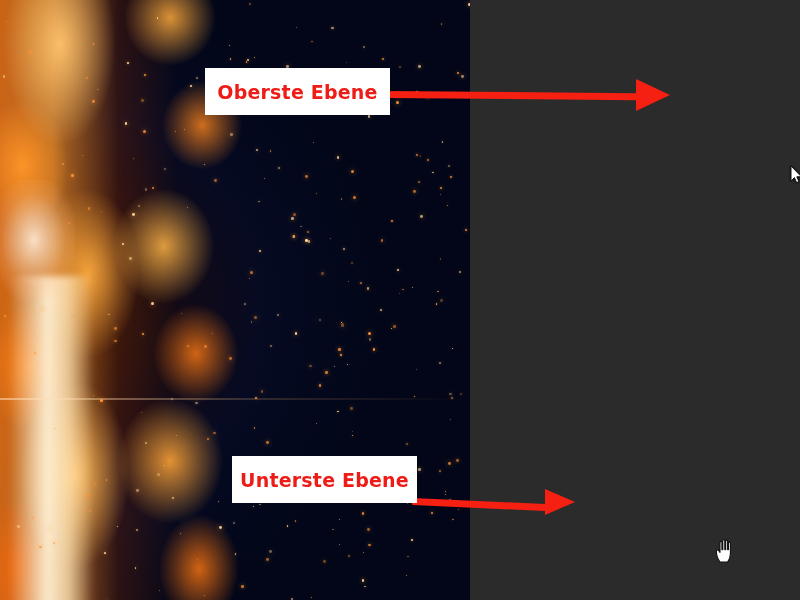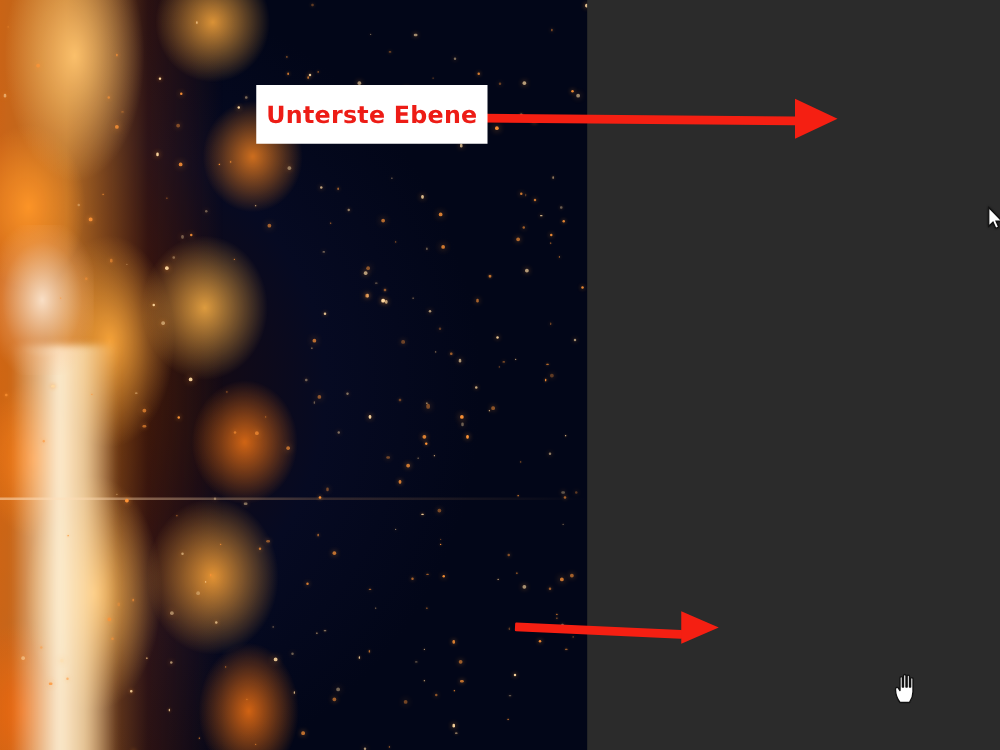--- a/index.html
+++ b/index.html
@@ -352,27 +352,30 @@
         <i class="spark" style="left: 53.3033%; top: 53.5597%; width: 1.20079px; height: 1.20079px; opacity: 0.4; background: rgb(255, 217, 160); box-shadow: rgba(255, 150, 50, 0.85) 0px 0px 1.9px;"></i>
         <i class="spark" style="left: 71.7845%; top: 68.475%; width: 1.52755px; height: 1.52755px; opacity: 0.92; background: rgb(255, 217, 160); box-shadow: rgba(255, 150, 50, 0.85) 0px 0px 2.4px;"></i>
         <i class="spark" style="left: 43.4151%; top: 27.308%; width: 1.02571px; height: 1.02571px; opacity: 0.74; background: rgb(255, 217, 160); box-shadow: rgba(255, 150, 50, 0.85) 0px 0px 1.6px;"></i>
         <i class="spark" style="left: 53.0356%; top: 0.523818%; width: 1.72282px; height: 1.72282px; opacity: 0.37; background: rgb(255, 148, 54); box-shadow: rgba(255, 150, 50, 0.85) 0px 0px 2.8px;"></i>
         <i class="spark" style="left: 54.8502%; top: 33.4322%; width: 1.90763px; height: 1.90763px; opacity: 0.54; background: rgb(255, 217, 160); box-shadow: rgba(255, 150, 50, 0.85) 0px 0px 3.1px;"></i>
         <i class="spark" style="left: 56.5266%; top: 92.9947%; width: 2.86103px; height: 2.86103px; opacity: 0.63; background: rgb(255, 148, 54); box-shadow: rgba(255, 150, 50, 0.85) 0px 0px 4.6px;"></i>
       </div>
   </div>
 
   <div class="callout" id="callout-top">
-    <span>Unterste Ebene</span>
+    <span>Oberste Ebene</span>
   </div>
   <div class="arrow" id="arrow-top">
     <div class="shaft"></div>
     <div class="head"></div>
   </div>
 
+  <div class="callout" id="callout-bottom">
+    <span>Unterste Ebene</span>
+  </div>
   <div class="arrow" id="arrow-bottom">
     <div class="shaft"></div>
     <div class="head"></div>
   </div>
 
   <div id="gutter"></div>
   <div id="chrome">
 
     
     

